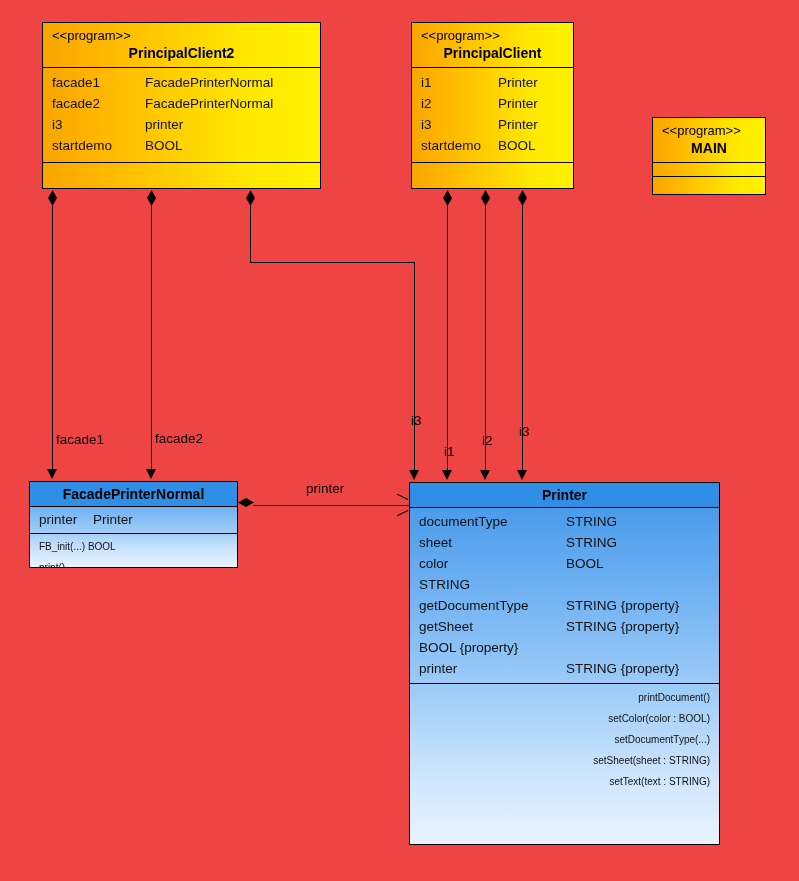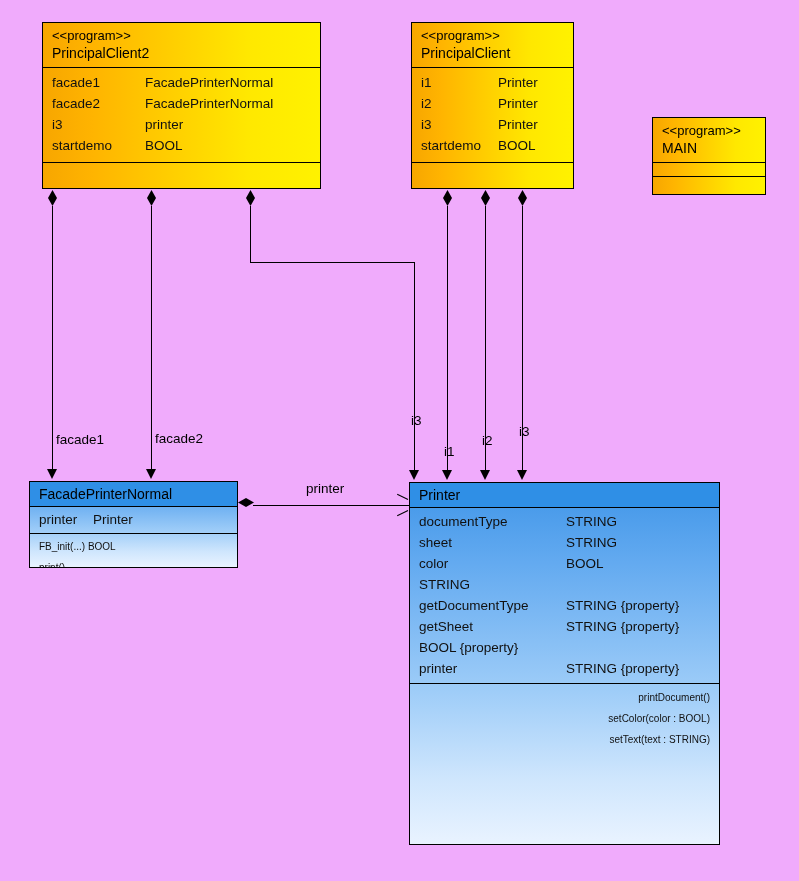--- a/index.html
+++ b/index.html
@@ -4,21 +4,21 @@
 <style>
   html, body {
     margin: 0;
     padding: 0;
     background: #ffffff;
   }
   #canvas {
     position: relative;
     width: 799px;
     height: 881px;
-    background: #f0abfc;
+    background: #ef4444;
     font-family: "Liberation Sans", sans-serif;
     overflow: hidden;
   }
 
   
   .uml-box {
     position: absolute;
     box-sizing: border-box;
     border: 1px solid #000000;
     overflow: hidden;
@@ -35,24 +35,25 @@
     border-bottom: 1px solid #000000;
   }
   .stereotype {
     font-size: 13px;
     color: #000000;
     line-height: 16px;
     white-space: nowrap;
   }
   .class-name {
     font-size: 14px;
-    font-weight: normal;
+    font-weight: bold;
     color: #000000;
     line-height: 18px;
     white-space: nowrap;
+    text-align: center;
   }
   .blue .box-header {
     background: #2f8fe6;
     padding: 3px 9px 3px 9px;
   }
 
   .compartment {
     padding: 4px 9px 6px 9px;
     border-bottom: 1px solid #000000;
   }
@@ -247,20 +248,22 @@
         <span class="ty">BOOL {property}</span>
       </div>
       <div class="row">
         <span class="nm">printer</span>
         <span class="ty">STRING {property}</span>
       </div>
     </div>
     <div class="compartment last" style="padding-top:3px;text-align:right;">
       <div class="meth">printDocument()</div>
       <div class="meth">setColor(color : BOOL)</div>
+      <div class="meth">setDocumentType(...)</div>
+      <div class="meth">setSheet(sheet : STRING)</div>
       <div class="meth">setText(text : STRING)</div>
     </div>
   </div>
 
   <div class="diamond" style="left:48px; top:190px;"></div>
   <div class="conn v-line" style="left:52px; top:206px; height:263px;"></div>
   <div class="arrowhead-down" style="left:47px; top:469px;"></div>
   <div class="edge-label" style="left:56px; top:432px;">facade1</div>
 
   <div class="diamond" style="left:147px; top:190px;"></div>

